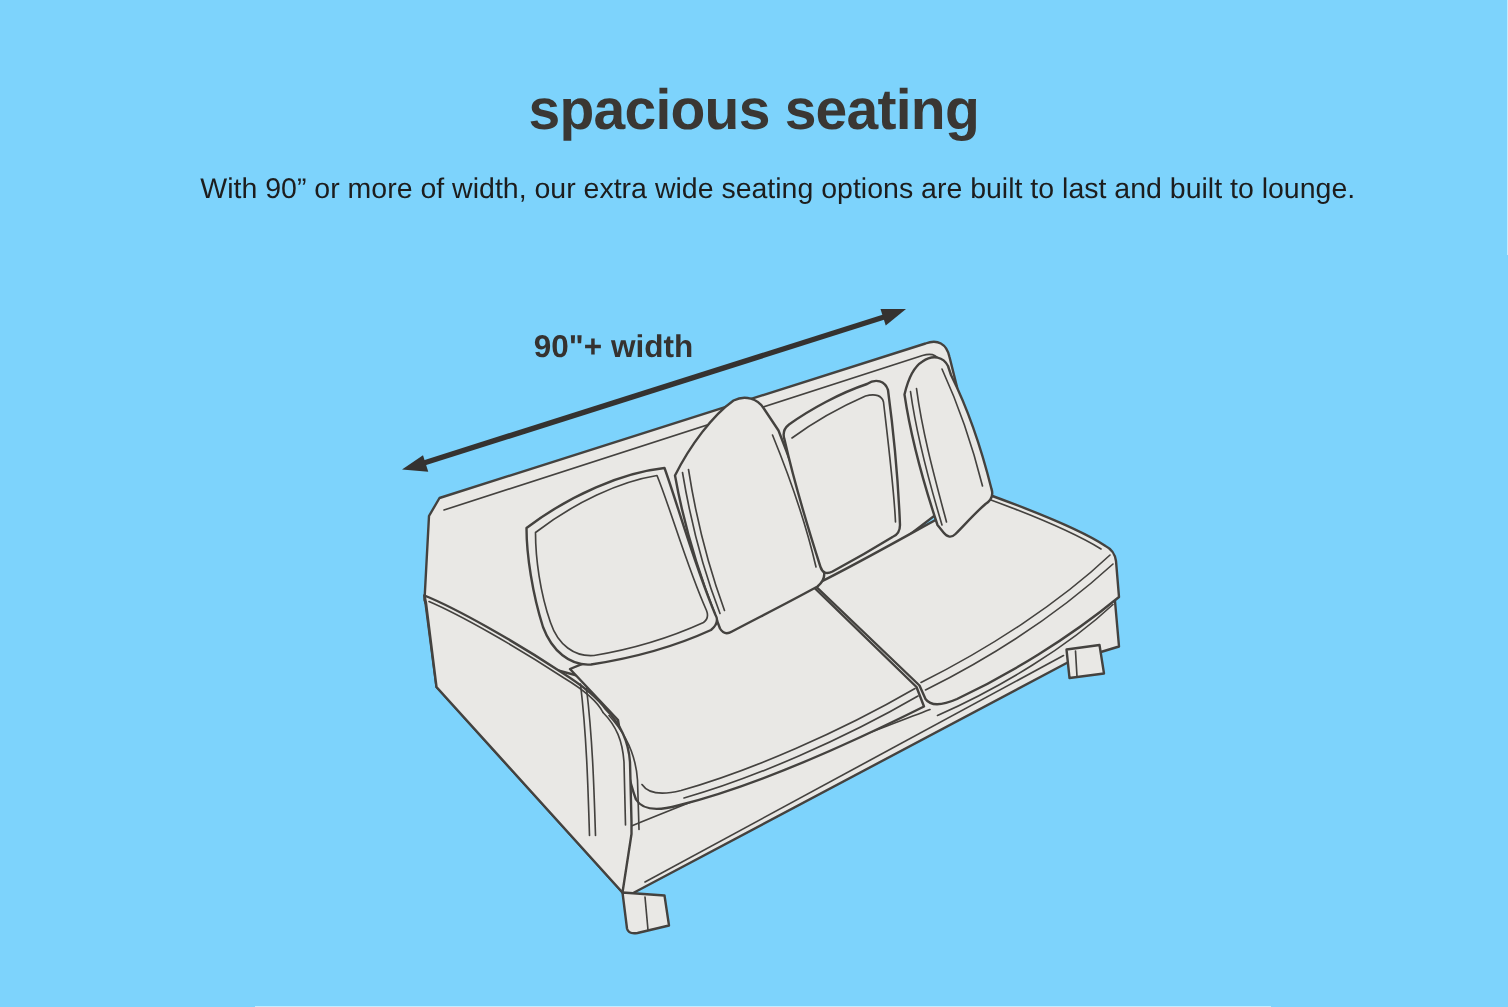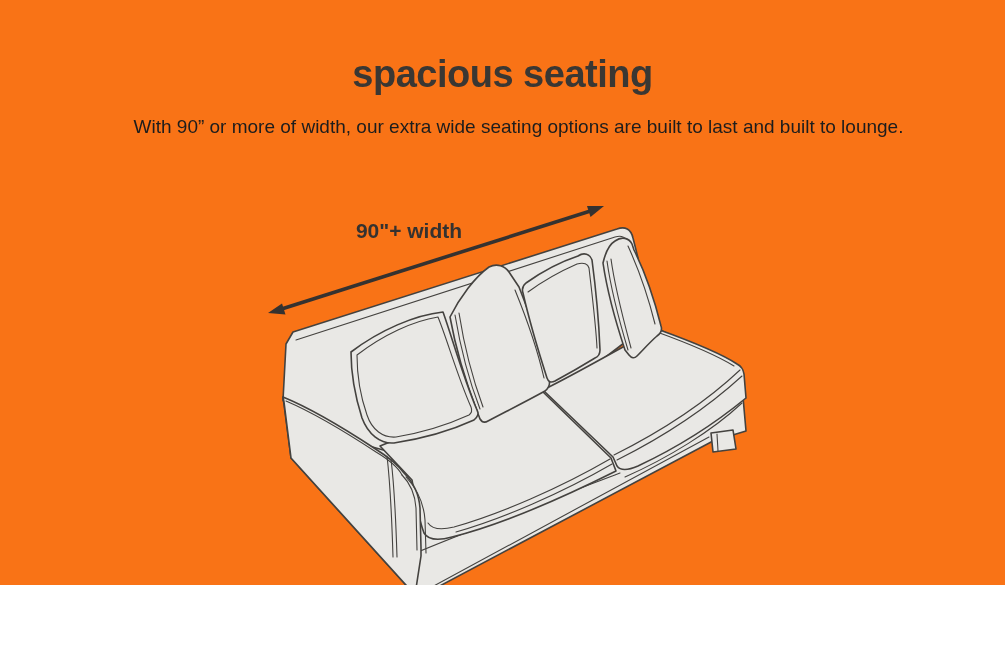--- a/index.html
+++ b/index.html
@@ -1,16 +1,16 @@
 <!DOCTYPE html>
 <html><head>
 <meta charset="utf-8">
 <style>
   html,body{margin:0;padding:0;background:#ffffff;}
-  .page{position:relative;width:1005px;height:585px;background:#f97316;overflow:hidden;
+  .page{position:relative;width:1005px;height:671px;background:#7dd3fc;overflow:hidden;
         font-family:"Liberation Sans", sans-serif;}
   .title{position:absolute;top:53px;left:0;width:100%;text-align:center;
          font-size:38px;font-weight:bold;color:#3a3733;letter-spacing:-0.5px;}
   .desc{position:absolute;top:114px;left:16px;width:100%;text-align:center;
         font-size:19px;line-height:26px;color:#1d1d1d;}
   .illustration{position:absolute;left:0;top:0;width:1005px;height:671px;}
   .outline{fill:#e9e8e5;stroke:#44423f;stroke-width:1.6;stroke-linejoin:round;stroke-linecap:round;}
   .seam{fill:none;stroke:#44423f;stroke-width:1.1;stroke-linejoin:round;stroke-linecap:round;}
   .arrow-line{stroke:#353230;stroke-width:3.6;fill:none;}
   .arrow-head{fill:#353230;stroke:none;}

